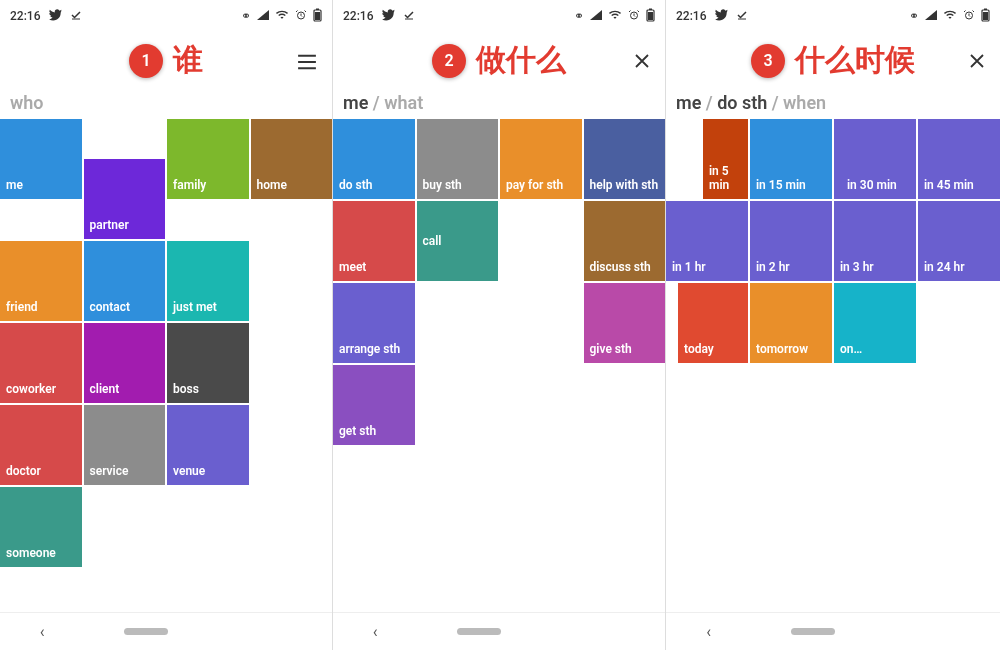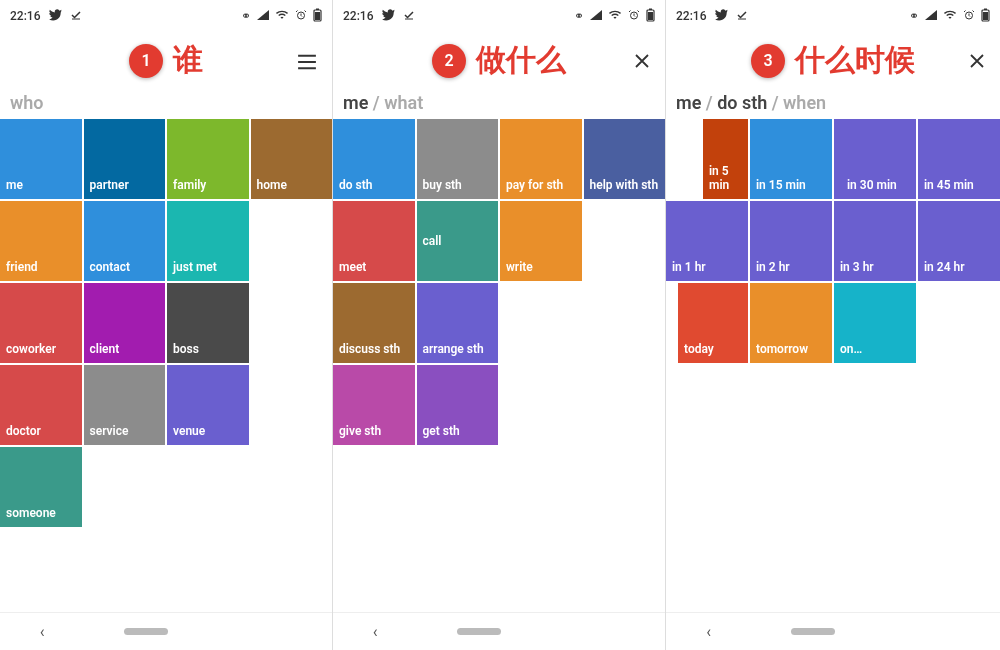--- a/index.html
+++ b/index.html
@@ -125,21 +125,21 @@
     </div>
     <div class="overlay-head">
       <div class="badge">1</div>
       <div class="badge-label">谁</div>
     </div>
     <div class="crumb"><span>who</span></div>
     <div class="grid">
       <div class="tile" style="background: rgb(47, 143, 220);">
         <span>me</span>
       </div>
-      <div class="tile" style="background: #0369a1;">
+      <div class="tile" style="background: #6d28d9; margin-top: 40px;">
         <span>partner</span>
       </div>
       <div class="tile" style="background: rgb(125, 184, 44);">
         <span>family</span>
       </div>
       <div class="tile" style="background: rgb(156, 106, 48);">
         <span>home</span>
       </div>
       <div class="tile" style="background: rgb(233, 143, 42);">
         <span>friend</span>
@@ -237,23 +237,20 @@
       </div>
       <div class="tile" style="background: rgb(74, 95, 160);">
         <span>help with sth</span>
       </div>
       <div class="tile" style="background: rgb(214, 74, 74);">
         <span>meet</span>
       </div>
       <div class="tile" style="background: rgb(58, 154, 138); align-items: center;">
         <span>call</span>
       </div>
-      <div class="tile" style="background: rgb(233, 143, 42);">
-        <span>write</span>
-      </div>
       <div></div>
       <div class="tile" style="background: rgb(156, 106, 48);">
         <span>discuss sth</span>
       </div>
       <div class="tile" style="background: rgb(106, 95, 207);">
         <span>arrange sth</span>
       </div>
       <div></div>
       <div></div>
       <div class="tile" style="background: rgb(185, 74, 168);">

